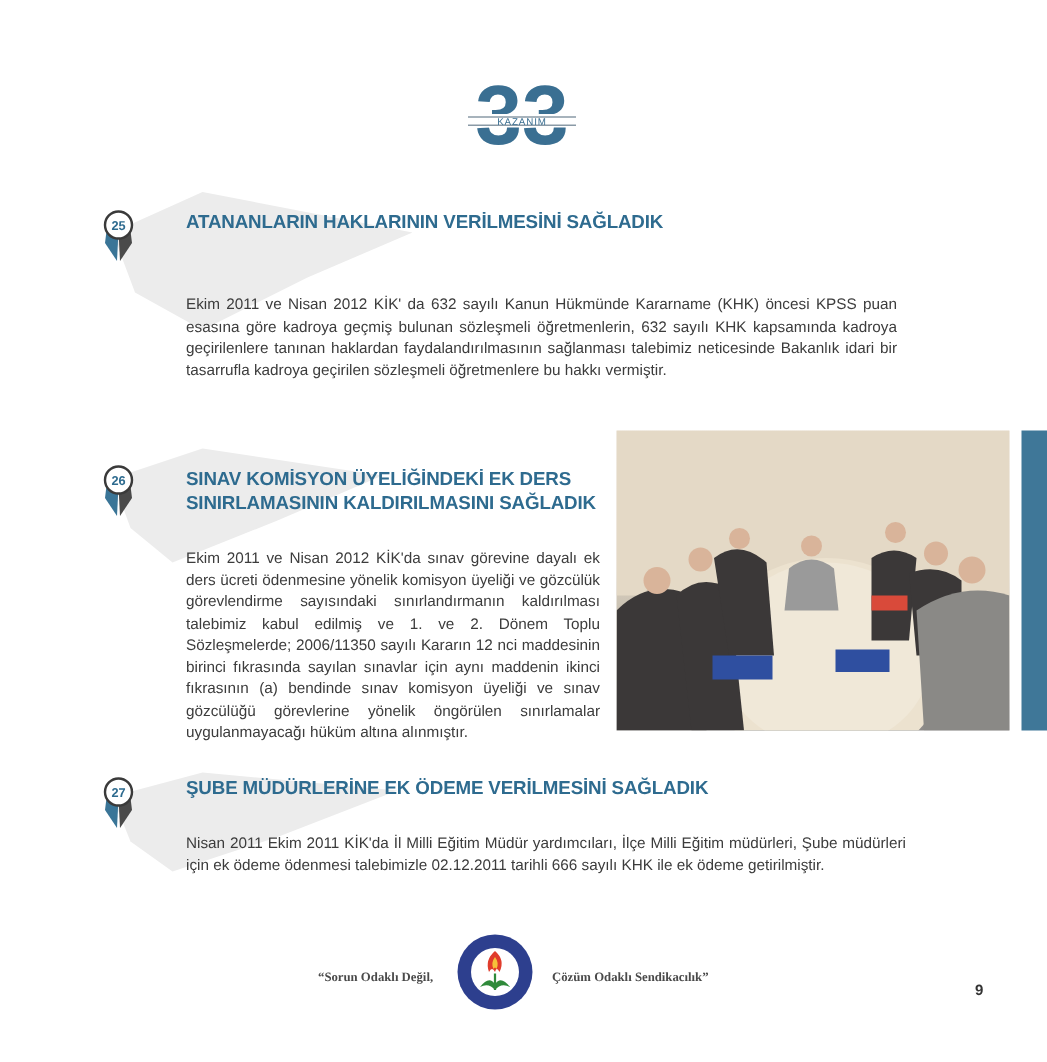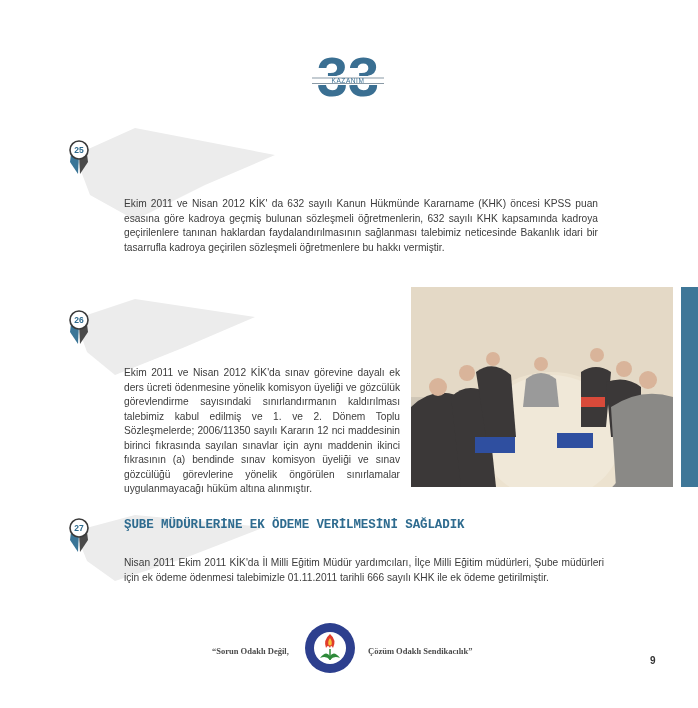--- a/index.html
+++ b/index.html
@@ -43,33 +43,36 @@
 <svg class="swoosh" style="left:75px;top:125px;" width="200" height="95">
   <polygon points="0,30 60,3 200,30 130,60 60,95 15,70" fill="#ececec"></polygon>
 </svg>
 <svg class="badge" style="left:68px;top:140px;" viewBox="0 0 22 36">
   <polygon points="3,14 11,14 10,34 2,22" fill="#3a7597"></polygon>
   <polygon points="11,14 19,14 20,22 12,34" fill="#4a4a4a"></polygon>
   <circle cx="11" cy="10" r="9" fill="#fff" stroke="#3a3a3a" stroke-width="1.6"></circle>
   <text x="11" y="13.2" text-anchor="middle" font-family="Liberation Sans, sans-serif" font-weight="bold" font-size="8.5" fill="#2e6b8f">25</text>
 </svg>
 <div class="item-title" style="left:124px;top:140px;">
+  <div>ATANANLARIN HAKLARININ VERİLMESİNİ SAĞLADIK</div>
 </div>
 <div class="item-body" style="left:124px;top:173px;width:474px;">Ekim 2011 ve Nisan 2012 KİK' da 632 sayılı Kanun Hükmünde Kararname (KHK) öncesi KPSS puan esasına göre kadroya geçmiş bulunan sözleşmeli öğretmenlerin, 632 sayılı KHK kapsamında kadroya geçirilenlere tanınan haklardan faydalandırılmasının sağlanması talebimiz neticesinde Bakanlık idari  bir tasarrufla kadroya geçirilen sözleşmeli öğretmenlere bu hakkı vermiştir.</div>
 
 <svg class="swoosh" style="left:75px;top:297px;" width="200" height="80">
   <polygon points="0,22 60,2 180,20 110,50 40,78 12,55" fill="#ececec"></polygon>
 </svg>
 <svg class="badge" style="left:68px;top:310px;" viewBox="0 0 22 36">
   <polygon points="3,14 11,14 10,34 2,22" fill="#3a7597"></polygon>
   <polygon points="11,14 19,14 20,22 12,34" fill="#4a4a4a"></polygon>
   <circle cx="11" cy="10" r="9" fill="#fff" stroke="#3a3a3a" stroke-width="1.6"></circle>
   <text x="11" y="13.2" text-anchor="middle" font-family="Liberation Sans, sans-serif" font-weight="bold" font-size="8.5" fill="#2e6b8f">26</text>
 </svg>
 <div class="item-title" style="left:124px;top:311px;">
+  <div>SINAV KOMİSYON ÜYELİĞİNDEKİ EK DERS</div>
+  <div>SINIRLAMASININ KALDIRILMASINI SAĞLADIK</div>
 </div>
 <div class="item-body" style="left:124px;top:342px;width:276px;">Ekim 2011 ve Nisan 2012 KİK'da sınav görevine dayalı ek ders ücreti ödenmesine yönelik komisyon üyeliği ve gözcülük görevlendirme sayısındaki sınırlandırmanın kaldırılması talebimiz kabul edilmiş ve 1. ve 2. Dönem Toplu Sözleşmelerde; 2006/11350 sayılı Kararın 12 nci maddesinin birinci fıkrasında sayılan sınavlar için aynı maddenin ikinci fıkrasının (a) bendinde sınav komisyon üyeliği ve sınav gözcülüğü görevlerine yönelik öngörülen sınırlamalar uygulanmayacağı hüküm altına alınmıştır.</div>
 
 <div class="photo" title="Meeting photo: officials seated around a conference table">
   <svg width="262" height="200" viewBox="0 0 262 200">
     <rect x="0" y="0" width="262" height="110" fill="#e4d9c6"></rect>
     <ellipse cx="140" cy="155" rx="80" ry="70" fill="#ece2cf"></ellipse>
     <ellipse cx="140" cy="150" rx="70" ry="62" fill="#f0e8d8"></ellipse>
 
     <g fill="#3b3838">
@@ -99,24 +102,24 @@
 
 <svg class="swoosh" style="left:75px;top:513px;" width="200" height="70">
   <polygon points="0,18 60,2 190,14 110,45 40,68 12,48" fill="#ececec"></polygon>
 </svg>
 <svg class="badge" style="left:68px;top:518px;" viewBox="0 0 22 36">
   <polygon points="3,14 11,14 10,34 2,22" fill="#3a7597"></polygon>
   <polygon points="11,14 19,14 20,22 12,34" fill="#4a4a4a"></polygon>
   <circle cx="11" cy="10" r="9" fill="#fff" stroke="#3a3a3a" stroke-width="1.6"></circle>
   <text x="11" y="13.2" text-anchor="middle" font-family="Liberation Sans, sans-serif" font-weight="bold" font-size="8.5" fill="#2e6b8f">27</text>
 </svg>
-<div class="item-title" style="left:124px;top:517px;font-family:Liberation Mono, monospace;">
+<div class="item-title" style="left:124px;top:517px;">
   <div>ŞUBE MÜDÜRLERİNE EK ÖDEME VERİLMESİNİ SAĞLADIK</div>
 </div>
-<div class="item-body" style="left:124px;top:532px;width:480px;">Nisan 2011 Ekim 2011 KİK'da İl Milli Eğitim Müdür yardımcıları, İlçe Milli Eğitim müdürleri, Şube müdürleri için ek ödeme ödenmesi talebimizle 01.11.2011 tarihli 666 sayılı KHK ile ek ödeme getirilmiştir.</div>
+<div class="item-body" style="left:124px;top:532px;width:480px;">Nisan 2011 Ekim 2011 KİK'da İl Milli Eğitim Müdür yardımcıları, İlçe Milli Eğitim müdürleri, Şube müdürleri için ek ödeme ödenmesi talebimizle 02.12.2011 tarihli 666 sayılı KHK ile ek ödeme getirilmiştir.</div>
 
 <div class="quote" style="left:212px;">“Sorun Odaklı Değil,</div>
 <div class="emblem">
   <svg width="52" height="52" viewBox="0 0 52 52">
     <circle cx="26" cy="26" r="25" fill="#2d3f8e"></circle>
     <circle cx="26" cy="26" r="16" fill="#ffffff"></circle>
     <path d="M26,12 Q33,18 29,26 Q27,22 26,26 Q24,22 22,26 Q19,18 26,12 Z" fill="#e03c2c"></path>
     <path d="M26,16 Q29,20 27,24 Q26,22 25,24 Q23,20 26,16 Z" fill="#f6c23a"></path>
     <path d="M16,36 Q22,28 26,34 Q30,28 36,36 Q30,33 26,38 Q22,33 16,36 Z" fill="#2f8a3a"></path>
     <path d="M26,27 L26,38" stroke="#2f8a3a" stroke-width="1.5"></path>

